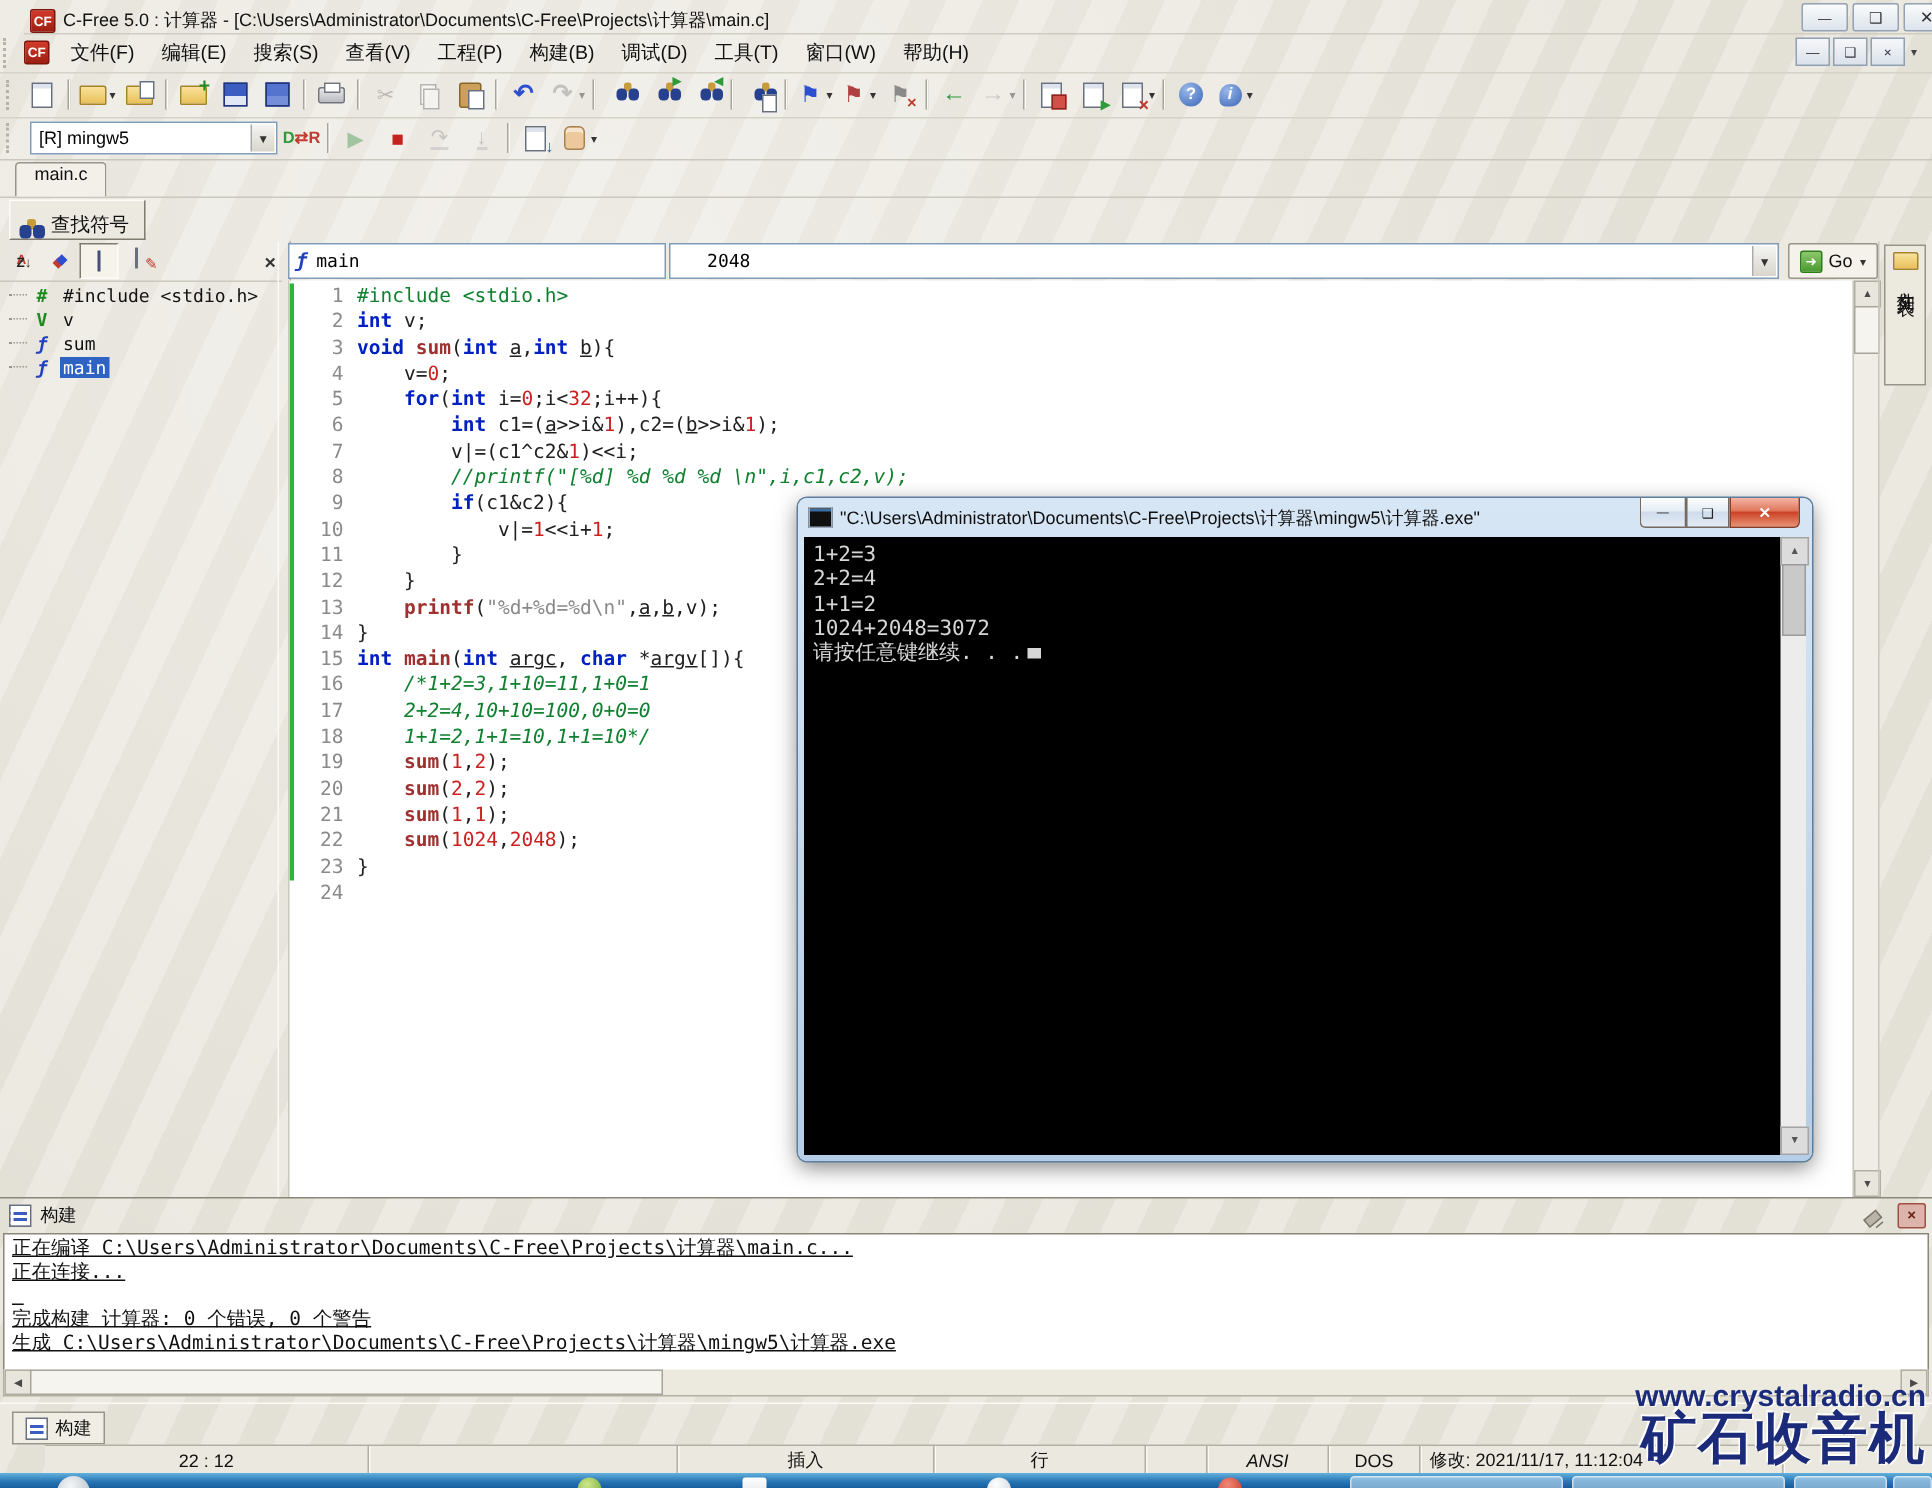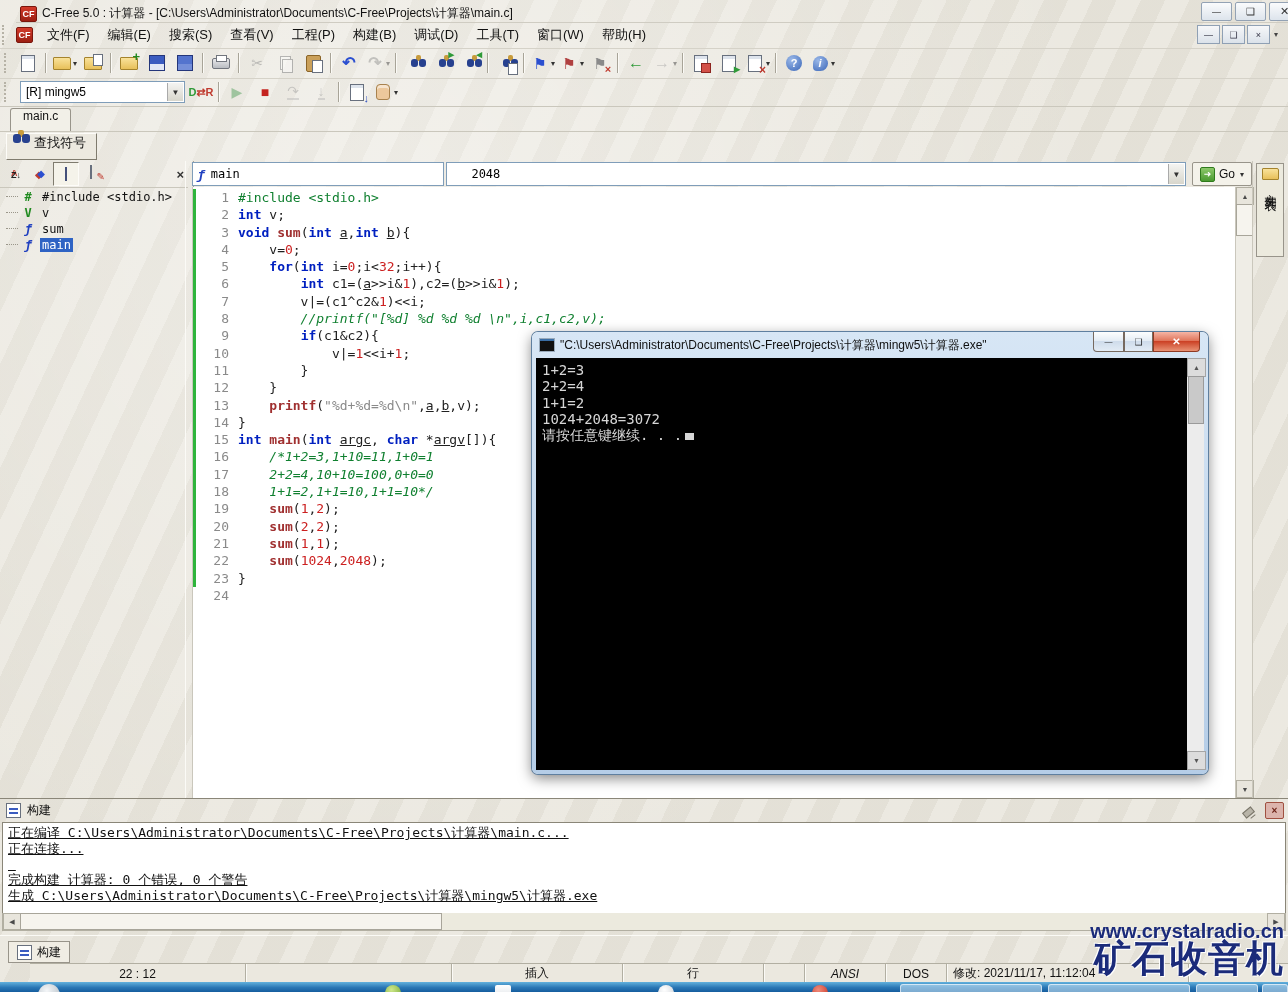--- a/index.html
+++ b/index.html
@@ -92,21 +92,21 @@
   #run-config .cb-arrow{position:absolute;right:1px;top:1px;bottom:1px;width:15px;background:linear-gradient(#f4f4f2,#d8d6cc);
     border-left:1px solid #aaa;display:flex;align-items:center;justify-content:center;font-size:8px;color:#333;}
 
   
   #tabbar{left:0;top:106px;width:1288px;height:25px;border-bottom:1px solid #cac7bc;}
   .doc-tab{position:absolute;left:10px;top:2px;height:22px;padding:0 12px;background:#f2f0e8;
     border:1px solid #98948a;border-bottom:none;border-radius:3px 3px 0 0;display:flex;align-items:flex-start;font-size:12px;color:#111;}
 
   
   #findrow{left:0;top:131px;width:1288px;height:30px;}
-  #find-symbol-btn{position:absolute;left:6px;top:2px;height:25px;padding:0 10px 0 6px;display:flex;align-items:flex-start;gap:5px;
+  #find-symbol-btn{position:absolute;left:6px;top:2px;height:25px;padding:0 10px 0 6px;display:flex;align-items:flex-end;gap:5px;
     background:#ece9e0;border:1px solid;border-color:#fdfcf8 #7f7b6e #7f7b6e #fdfcf8;font-size:13px;color:#111;}
   .binoc-mini{width:8px;height:9px;background:#27418f;border-radius:3px;box-shadow:9px 0 0 #27418f,4px -5px 0 -1px #c89b3c;margin-right:8px;}
 
   
   #leftpanel{left:0;top:161px;width:185px;height:637px;}
   #tree-toolbar{position:absolute;left:0;top:0;width:185px;height:26px;display:flex;align-items:center;border-bottom:1px solid #cac7bc;padding-left:3px;}
   .tt-btn{width:24px;height:22px;display:flex;align-items:center;justify-content:center;margin-right:1px;font-size:11px;color:#222;position:relative;}
   .tt-btn.pressed{background:#f5f3ea;border:1px solid;border-color:#7f7b6e #fdfcf8 #fdfcf8 #7f7b6e;}
   .tt-az::before{content:"A";color:#c03c30;font-size:9px;font-weight:bold;position:absolute;left:4px;top:2px;}
   .tt-az::after{content:"Z↓";color:#222;font-size:9px;font-weight:bold;position:absolute;left:4px;bottom:2px;}

